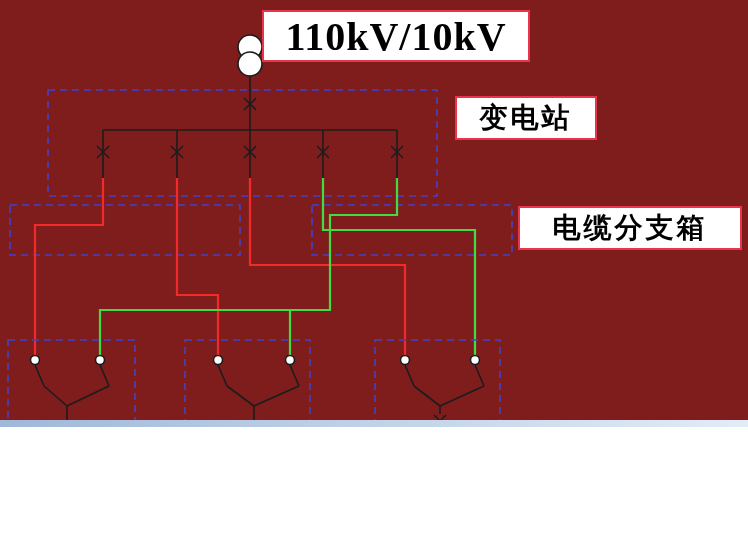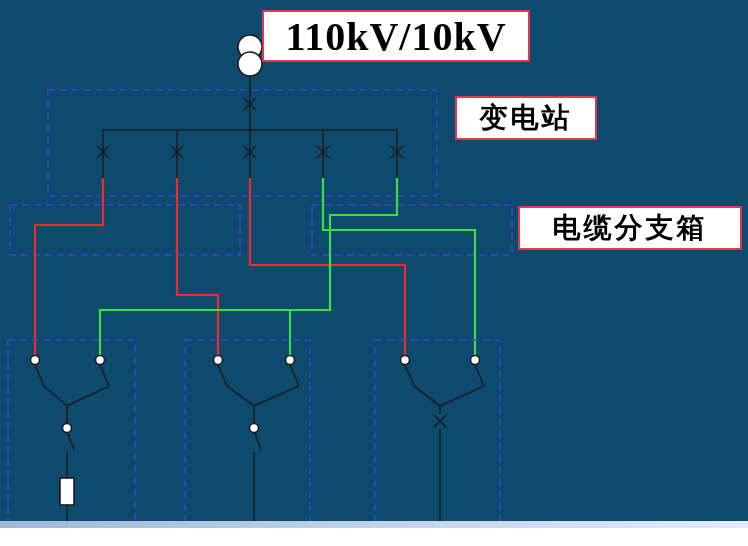--- a/index.html
+++ b/index.html
@@ -5,21 +5,21 @@
   :root{
     --label-border:#e8354d;
     --cable-red:#f42a2a;
     --cable-green:#3fdc44;
     --dashed-blue:#4141d0;
     --line-black:#1c1c1c;
   }
   *{margin:0;padding:0;box-sizing:border-box;}
   body{background:#ffffff;font-family:"Liberation Sans",sans-serif;}
   .canvas{
-    position:relative;width:748px;height:528px;background:#0c4a6e;overflow:hidden;
+    position:relative;width:748px;height:427px;background:#7f1d1d;overflow:hidden;
   }
   svg{position:absolute;left:0;top:0;}
   .wire{stroke:var(--line-black);fill:none;stroke-width:1.6;}
   .sym{stroke:var(--line-black);fill:none;stroke-width:1.6;}
   .node{fill:#ffffff;stroke:var(--line-black);stroke-width:1.6;}
   .fuse{fill:#ffffff;stroke:var(--line-black);stroke-width:1.6;}
   .dash{fill:none;stroke:var(--dashed-blue);stroke-width:1.6;stroke-dasharray:7 5;}
   .cr{stroke:var(--cable-red);fill:none;stroke-width:2.2;}
   .cg{stroke:var(--cable-green);fill:none;stroke-width:2.2;}
   .label-box{

